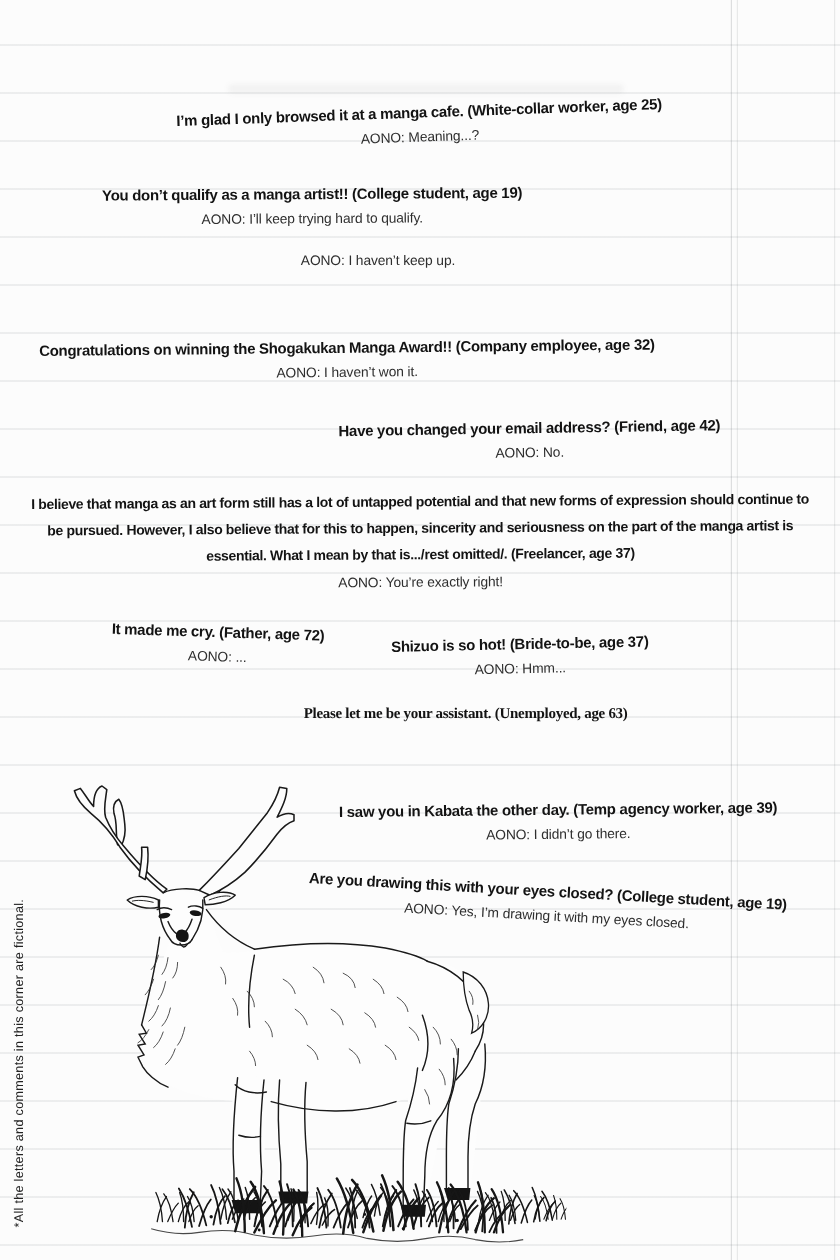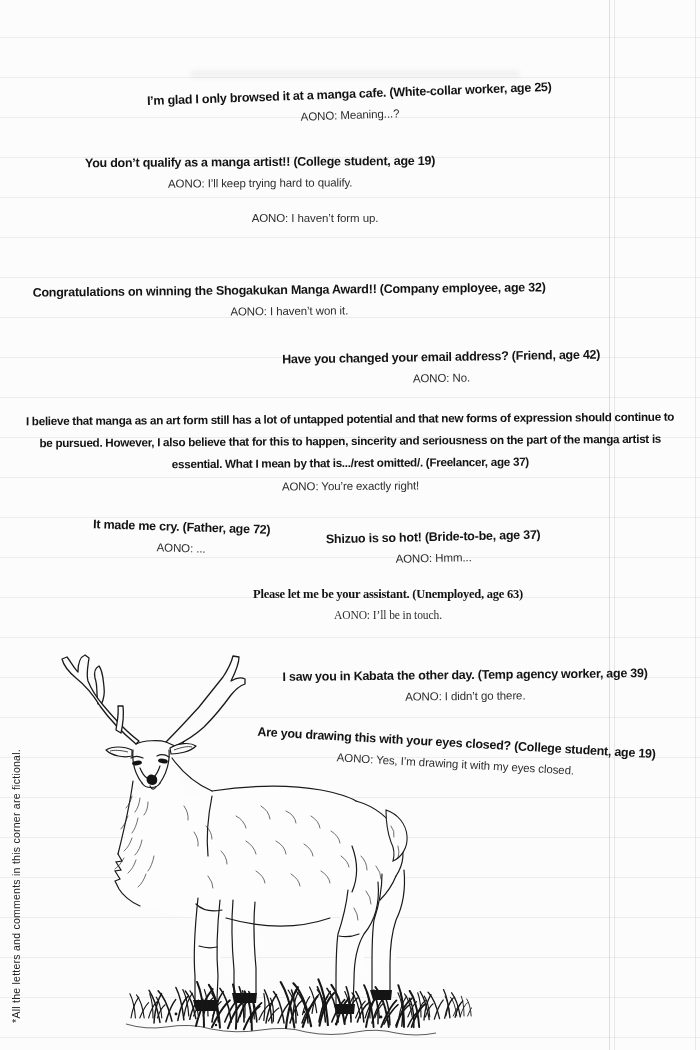--- a/index.html
+++ b/index.html
@@ -48,21 +48,21 @@
     <div class="letter-line">I’m glad I only browsed it at a manga cafe. (White-collar worker, age 25)</div>
     <div class="response-line">AONO: Meaning...?</div>
   </div>
 
   <div class="letter-block" style="left:260px;top:154px;transform:translateX(-50%) rotate(-0.4deg);">
     <div class="letter-line">You don’t qualify as a manga artist!! (College student, age 19)</div>
     <div class="response-line">AONO: I’ll keep trying hard to qualify.</div>
   </div>
 
   <div class="letter-block" style="left:315px;top:206px;transform:translateX(-50%);">
-    <div class="response-line">AONO: I haven’t form up.</div>
+    <div class="response-line">AONO: I haven’t keep up.</div>
   </div>
 
   <div class="letter-block" style="left:289px;top:282px;transform:translateX(-50%) rotate(-0.6deg);">
     <div class="letter-line">Congratulations on winning the Shogakukan Manga Award!! (Company employee, age 32)</div>
     <div class="response-line">AONO: I haven’t won it.</div>
   </div>
 
   <div class="letter-block" style="left:441px;top:349px;transform:translateX(-50%) rotate(-0.9deg);">
     <div class="letter-line">Have you changed your email address? (Friend, age 42)</div>
     <div class="response-line">AONO: No.</div>
@@ -78,21 +78,20 @@
     <div class="response-line">AONO: ...</div>
   </div>
 
   <div class="letter-block" style="left:433px;top:529px;transform:translateX(-50%) rotate(-1.2deg);">
     <div class="letter-line">Shizuo is so hot! (Bride-to-be, age 37)</div>
     <div class="response-line">AONO: Hmm...</div>
   </div>
 
   <div class="letter-block" style="left:388px;top:586px;transform:translateX(-50%);font-family:Liberation Serif, serif;">
     <div class="letter-line">Please let me be your assistant. (Unemployed, age 63)</div>
-    <div class="response-line">AONO: I’ll be in touch.</div>
   </div>
 
   <div class="letter-block" style="left:465px;top:667px;transform:translateX(-50%) rotate(-0.6deg);">
     <div class="letter-line">I saw you in Kabata the other day. (Temp agency worker, age 39)</div>
     <div class="response-line">AONO: I didn’t go there.</div>
   </div>
 
   <div class="letter-block" style="left:457px;top:735px;transform:translateX(-50%) rotate(3.2deg);">
     <div class="letter-line">Are you drawing this with your eyes closed? (College student, age 19)</div>
     <div class="response-line">AONO: Yes, I’m drawing it with my eyes closed.</div>

